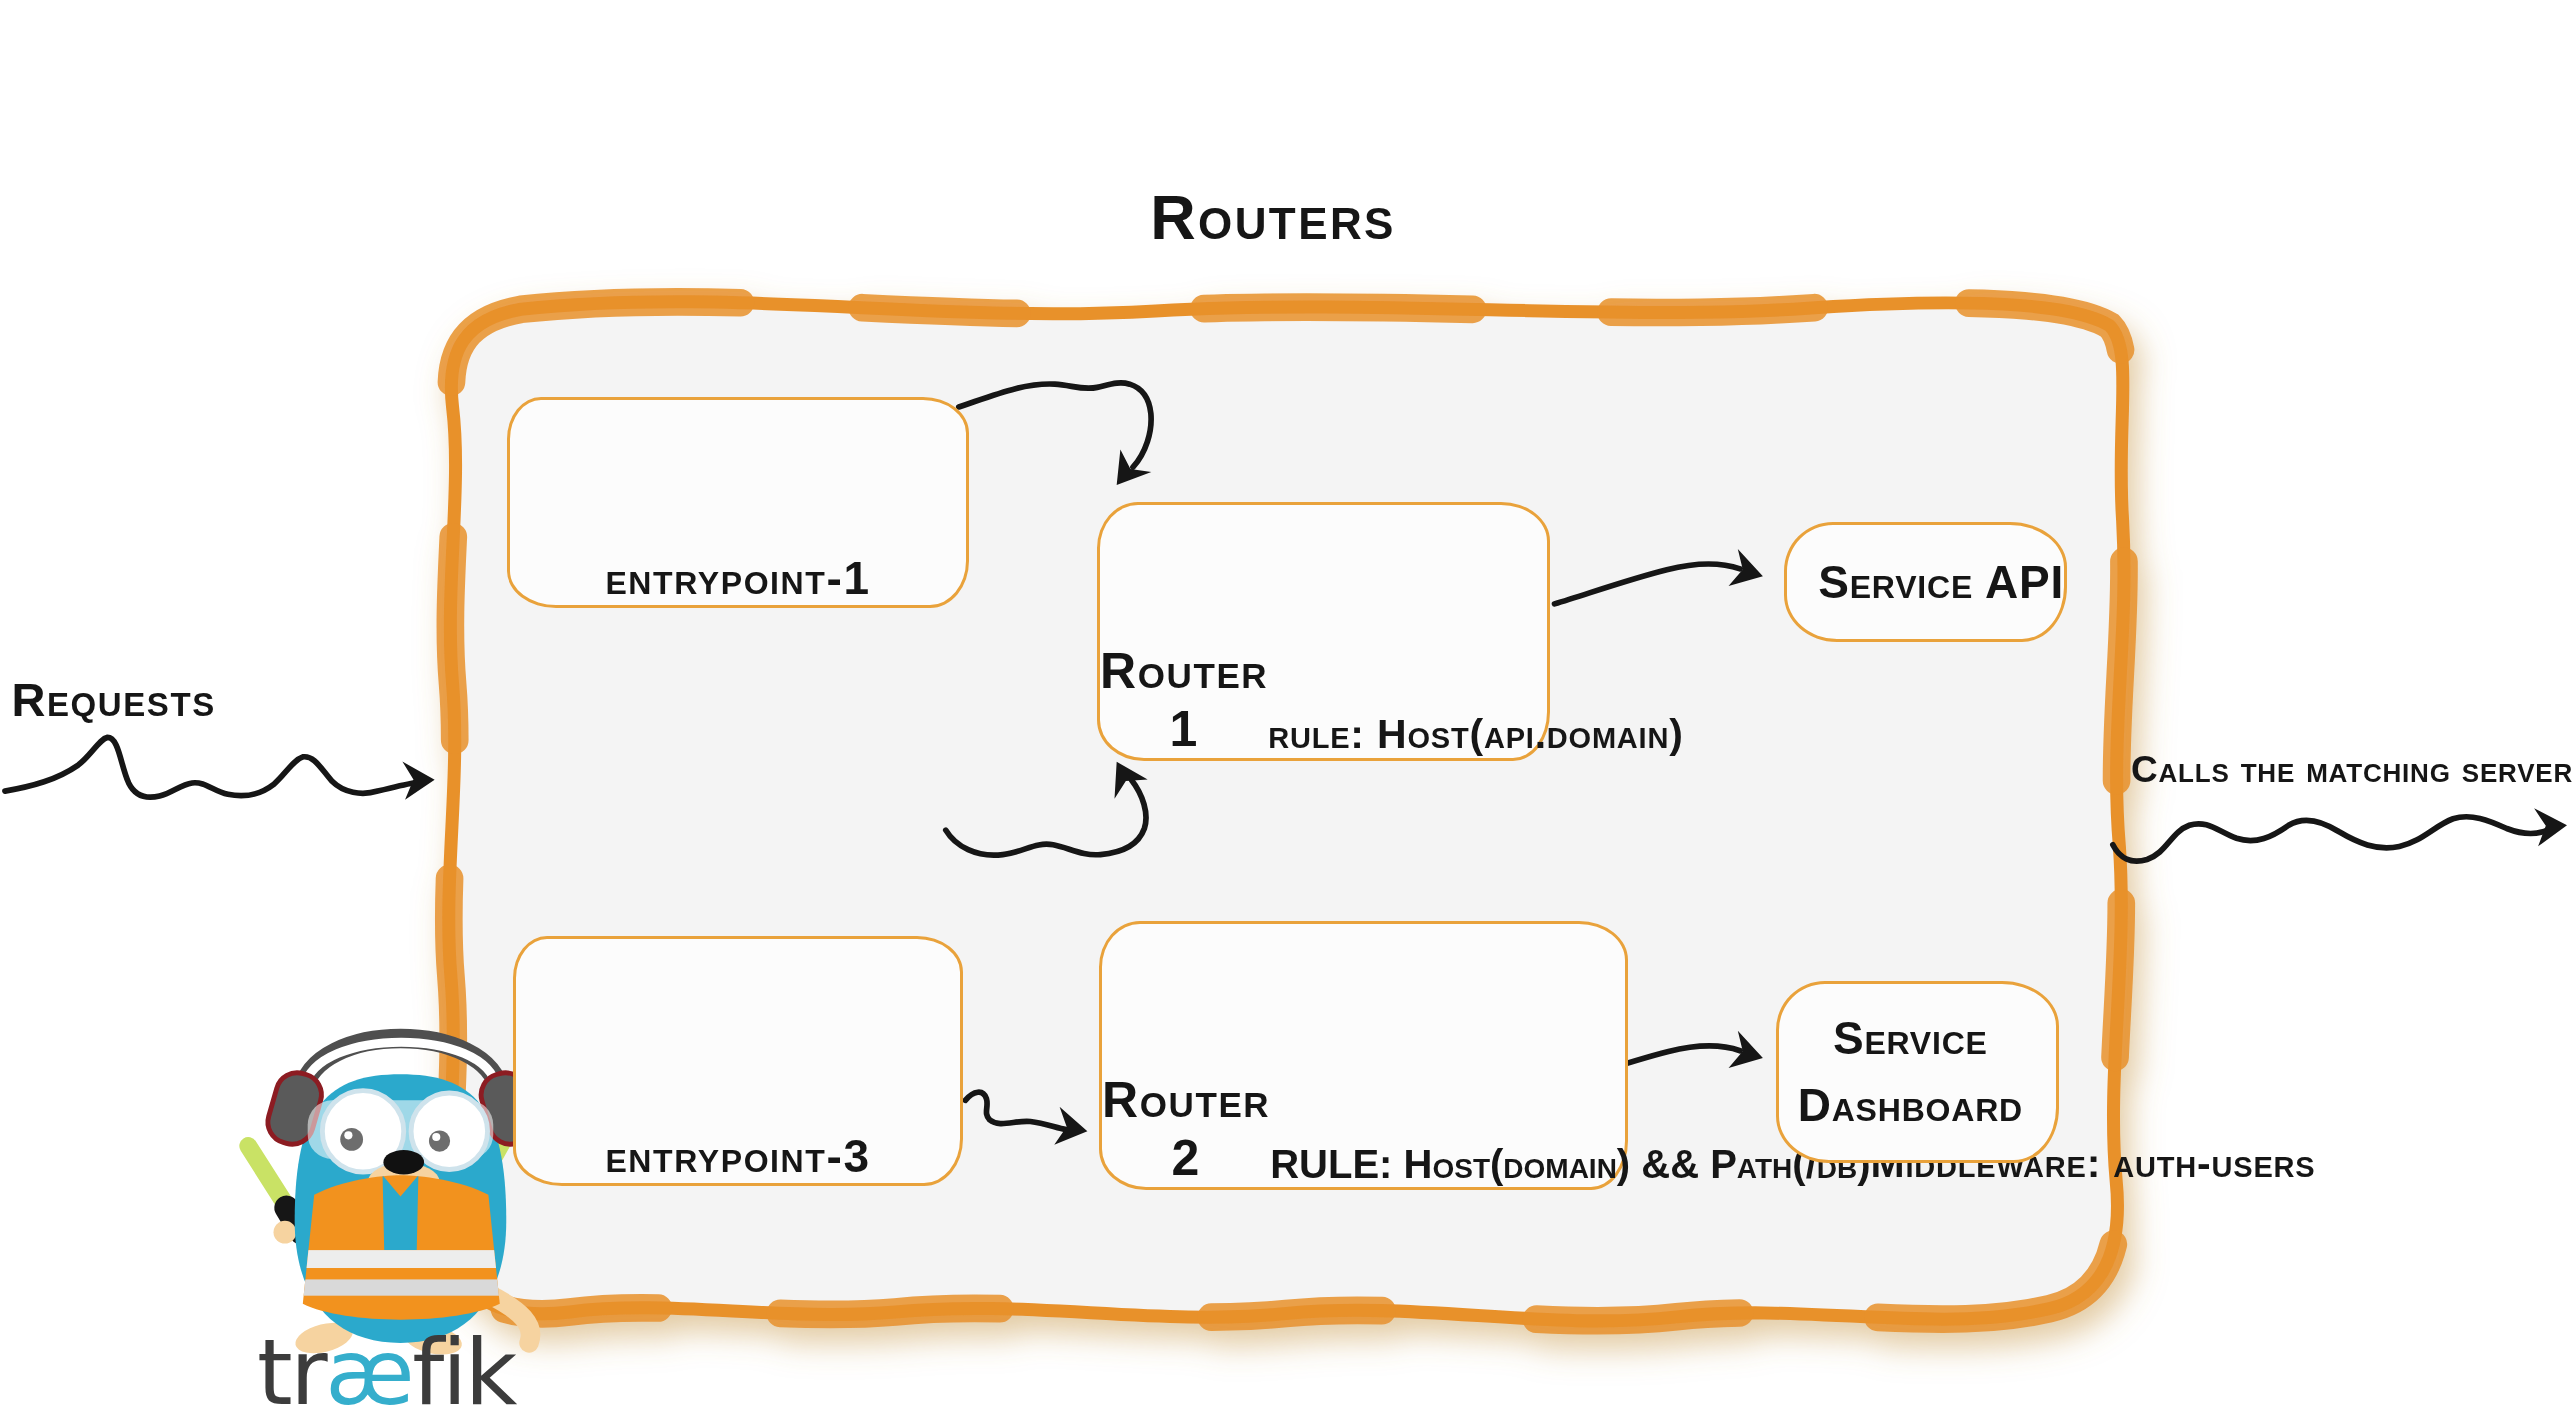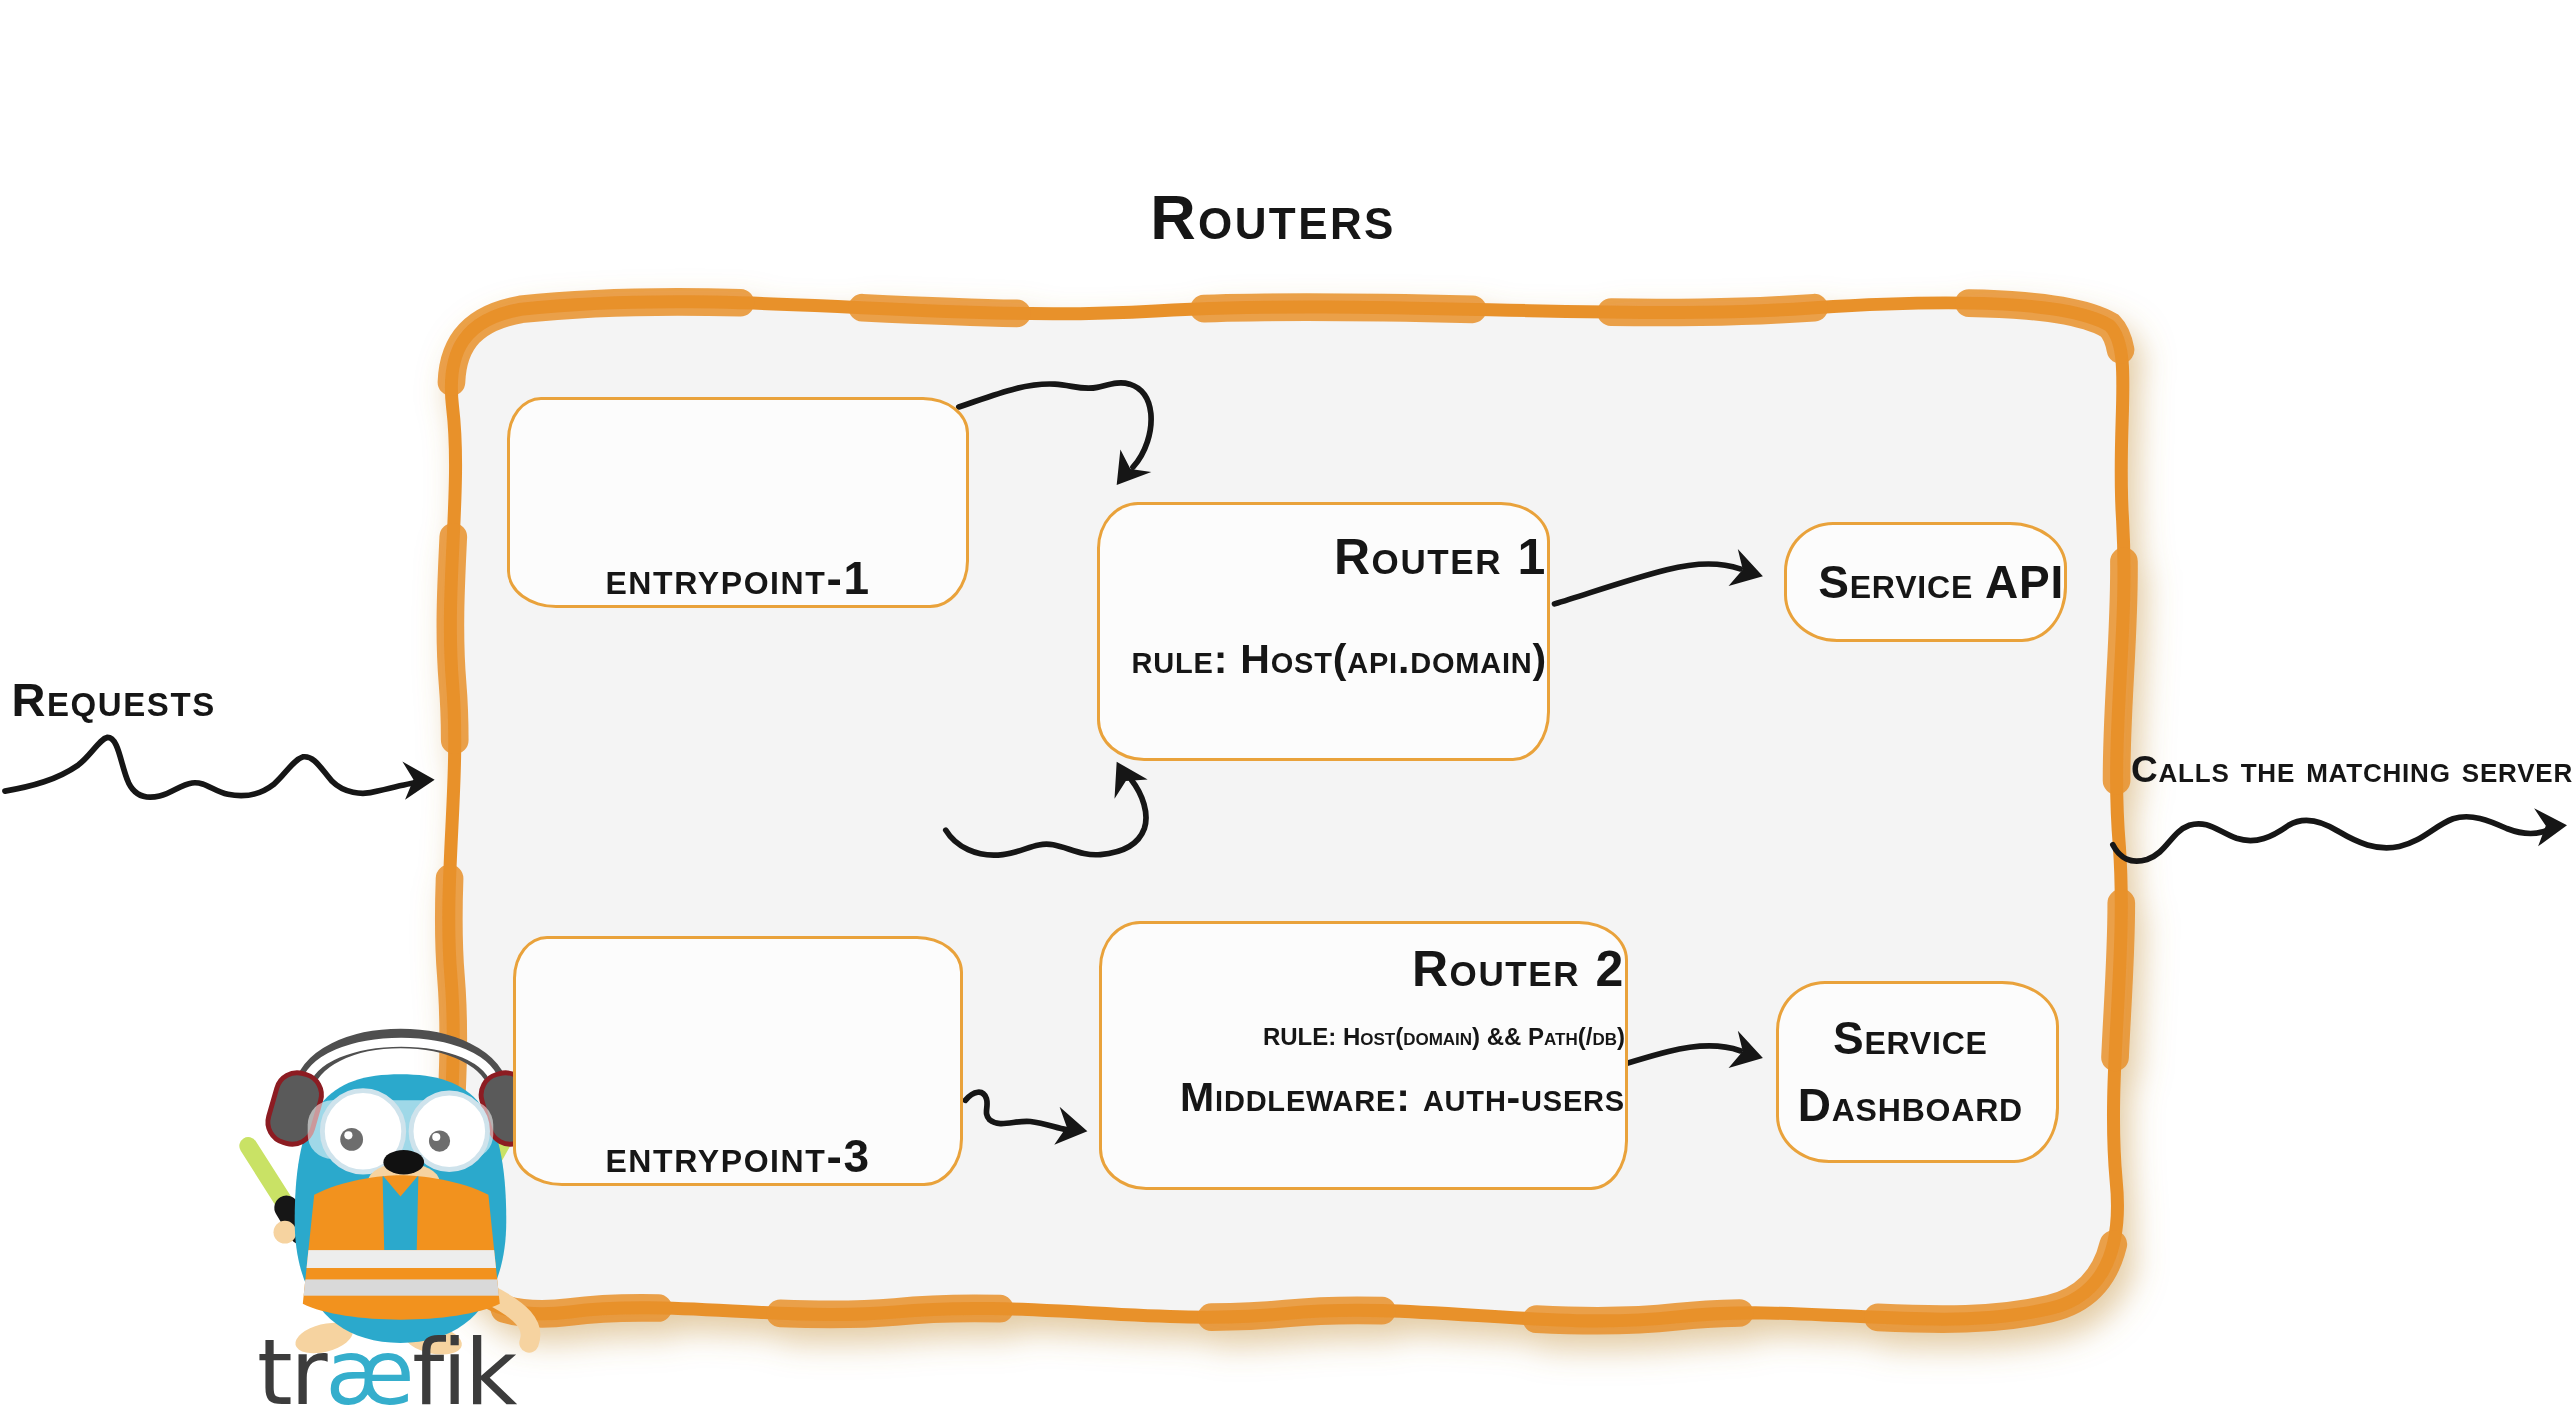--- a/index.html
+++ b/index.html
@@ -2,26 +2,26 @@
 <html style="font-size:13px"><head>
 <meta charset="utf-8">
 <style>
   html,body{margin:0;padding:0;background:#ffffff;width:2576px;height:1408px;overflow:hidden;}
   body{font-family:"Liberation Sans", sans-serif;color:#161616;position:relative;}
   .layer{position:absolute;left:0;top:0;width:2576px;height:1408px;}
   svg.layer{pointer-events:none;}
   .hand{font-variant:small-caps;font-weight:700;color:#161616;}
   .node{position:absolute;background:#fcfcfc;border:3.3px solid #e9a23b;display:flex;align-items:flex-end;justify-content:center;text-align:center;}
   .ep{border-radius:34px 46px 39px 49px / 42px 36px 47px 37px;}
-  .router{border-radius:41px 49px 37px 47px / 46px 39px 49px 41px;flex-direction:column;}
+  .router{border-radius:41px 49px 37px 47px / 46px 39px 49px 41px;flex-direction:row;}
   .svc{border-radius:49px 57px 45px 53px / 49px 45px 55px 47px;flex-direction:column;}
   .ep-label{font-size:46px;letter-spacing:1.6px;}
   .router-title{font-size:50px;letter-spacing:1.6px;}
   .router-rule{font-size:41px;letter-spacing:0.8px;margin-top:50px;white-space:nowrap;}
-  .router-rule2{font-size:24px;letter-spacing:0;margin-top:24.4px;white-space:nowrap;}
+  .router-rule2{font-size:40px;letter-spacing:0;margin-top:24.4px;white-space:nowrap;}
   .router-mw{font-size:41px;letter-spacing:0.8px;margin-top:23px;white-space:nowrap;}
   .svc-label{font-size:46px;letter-spacing:0.8px;line-height:1.45;}
   .title{position:absolute;left:1086px;top:181px;width:374px;text-align:center;font-size:63px;letter-spacing:2.4px;}
   .requests{position:absolute;left:11.4px;top:672px;font-size:47px;letter-spacing:1.6px;}
   .calls{position:absolute;left:2131px;top:749px;font-size:37px;letter-spacing:0.8px;white-space:nowrap;}
   .wordmark{position:absolute;left:257px;top:1320px;font-family:"DejaVu Sans", sans-serif;font-size:91px;font-weight:500;letter-spacing:-2.4px;}
   .wm-dark{color:#3c3c3c;}
   .wm-blue{color:#35aecc;}
 </style>
 </head>

